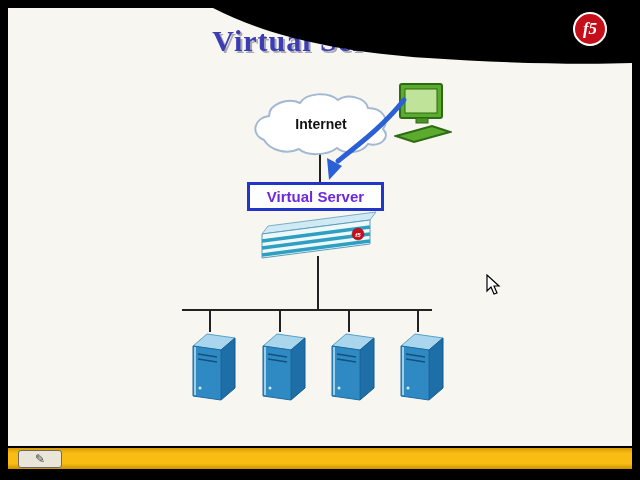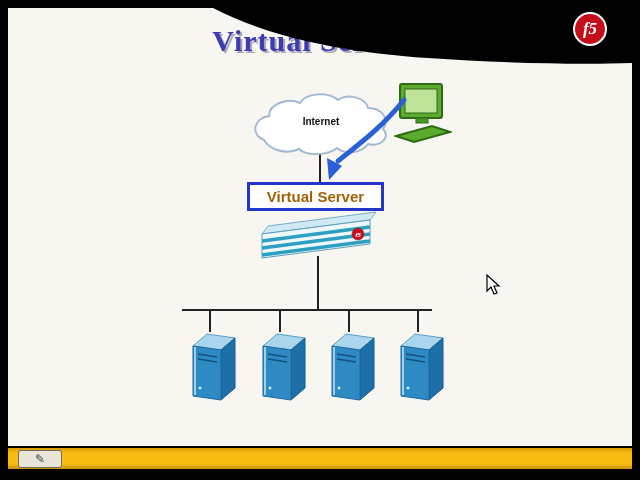--- a/index.html
+++ b/index.html
@@ -22,29 +22,29 @@
     position:absolute; left:565px; top:4px; width:34px; height:34px;
     border-radius:50%; background:#c40f1a; border:2px solid #fff; z-index:3;
     display:flex; align-items:center; justify-content:center;
     color:#fff; font-family:"Liberation Serif", serif; font-style:italic;
     font-weight:bold; font-size:17px; box-sizing:border-box;
   }
   .connectors { position:absolute; left:0; top:0; z-index:0; }
   .cloudwrap { position:absolute; left:234px; top:84px; width:158px; height:68px; z-index:1; }
   .cloudlabel {
     position:absolute; left:0; top:24px; width:158px; text-align:center;
-    font-weight:bold; font-size:10px; color:#111;
+    font-weight:bold; font-size:14px; color:#111;
   }
   .computer { position:absolute; left:386px; top:74px; z-index:1; }
   .arrowlayer { position:absolute; left:0; top:0; z-index:3; pointer-events:none; }
   .vsbox {
     position:absolute; left:239px; top:174px; width:131px; height:23px;
     border:3px solid #2135c8; background:#fff; z-index:2;
     display:flex; align-items:center; justify-content:center;
-    color:#a16207; font-weight:bold; font-size:15px;
+    color:#6d28d9; font-weight:bold; font-size:15px;
   }
   .appliance { position:absolute; left:248px; top:202px; z-index:2; }
   .server { position:absolute; top:318px; z-index:1; }
   .cursor { position:absolute; left:478px; top:266px; z-index:6; }
   .bottombar {
     position:absolute; left:8px; top:448px; width:624px; height:21px;
     background:linear-gradient(180deg,#d99a00 0%, #f8bc13 25%, #f8bc13 75%, #c98f00 100%);
   }
   .pen {
     position:absolute; left:10px; top:2px; width:42px; height:16px;

